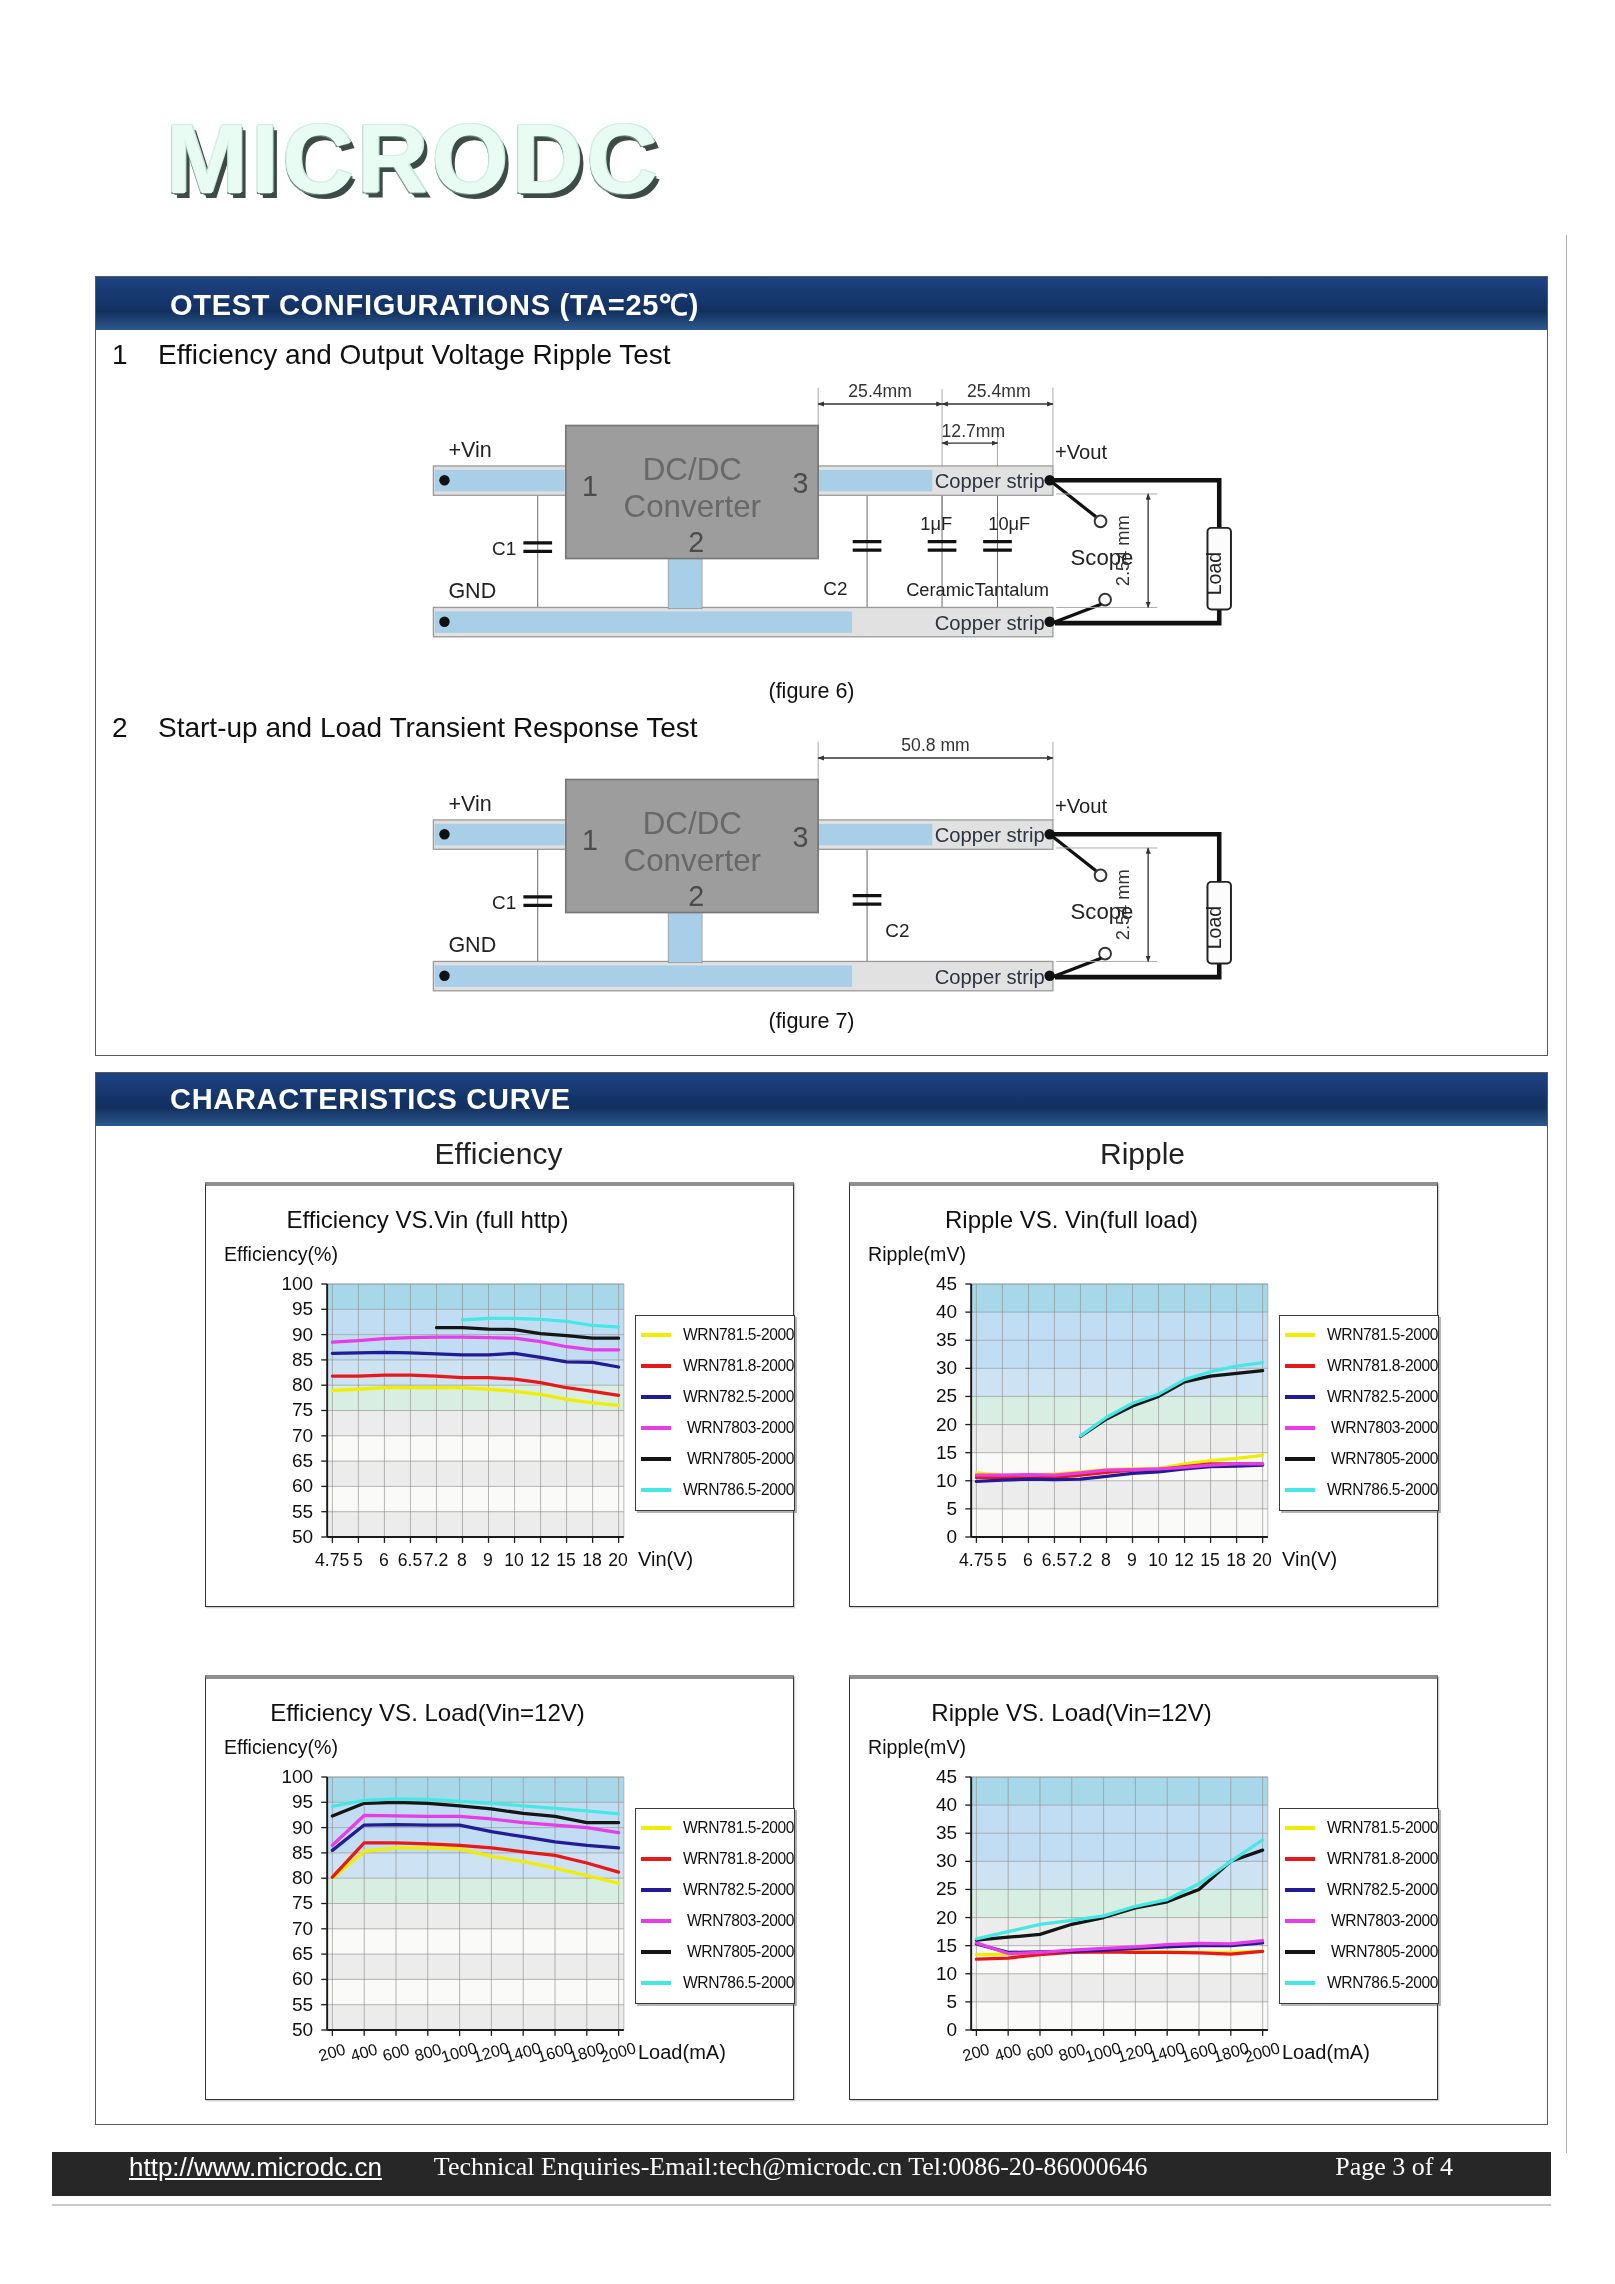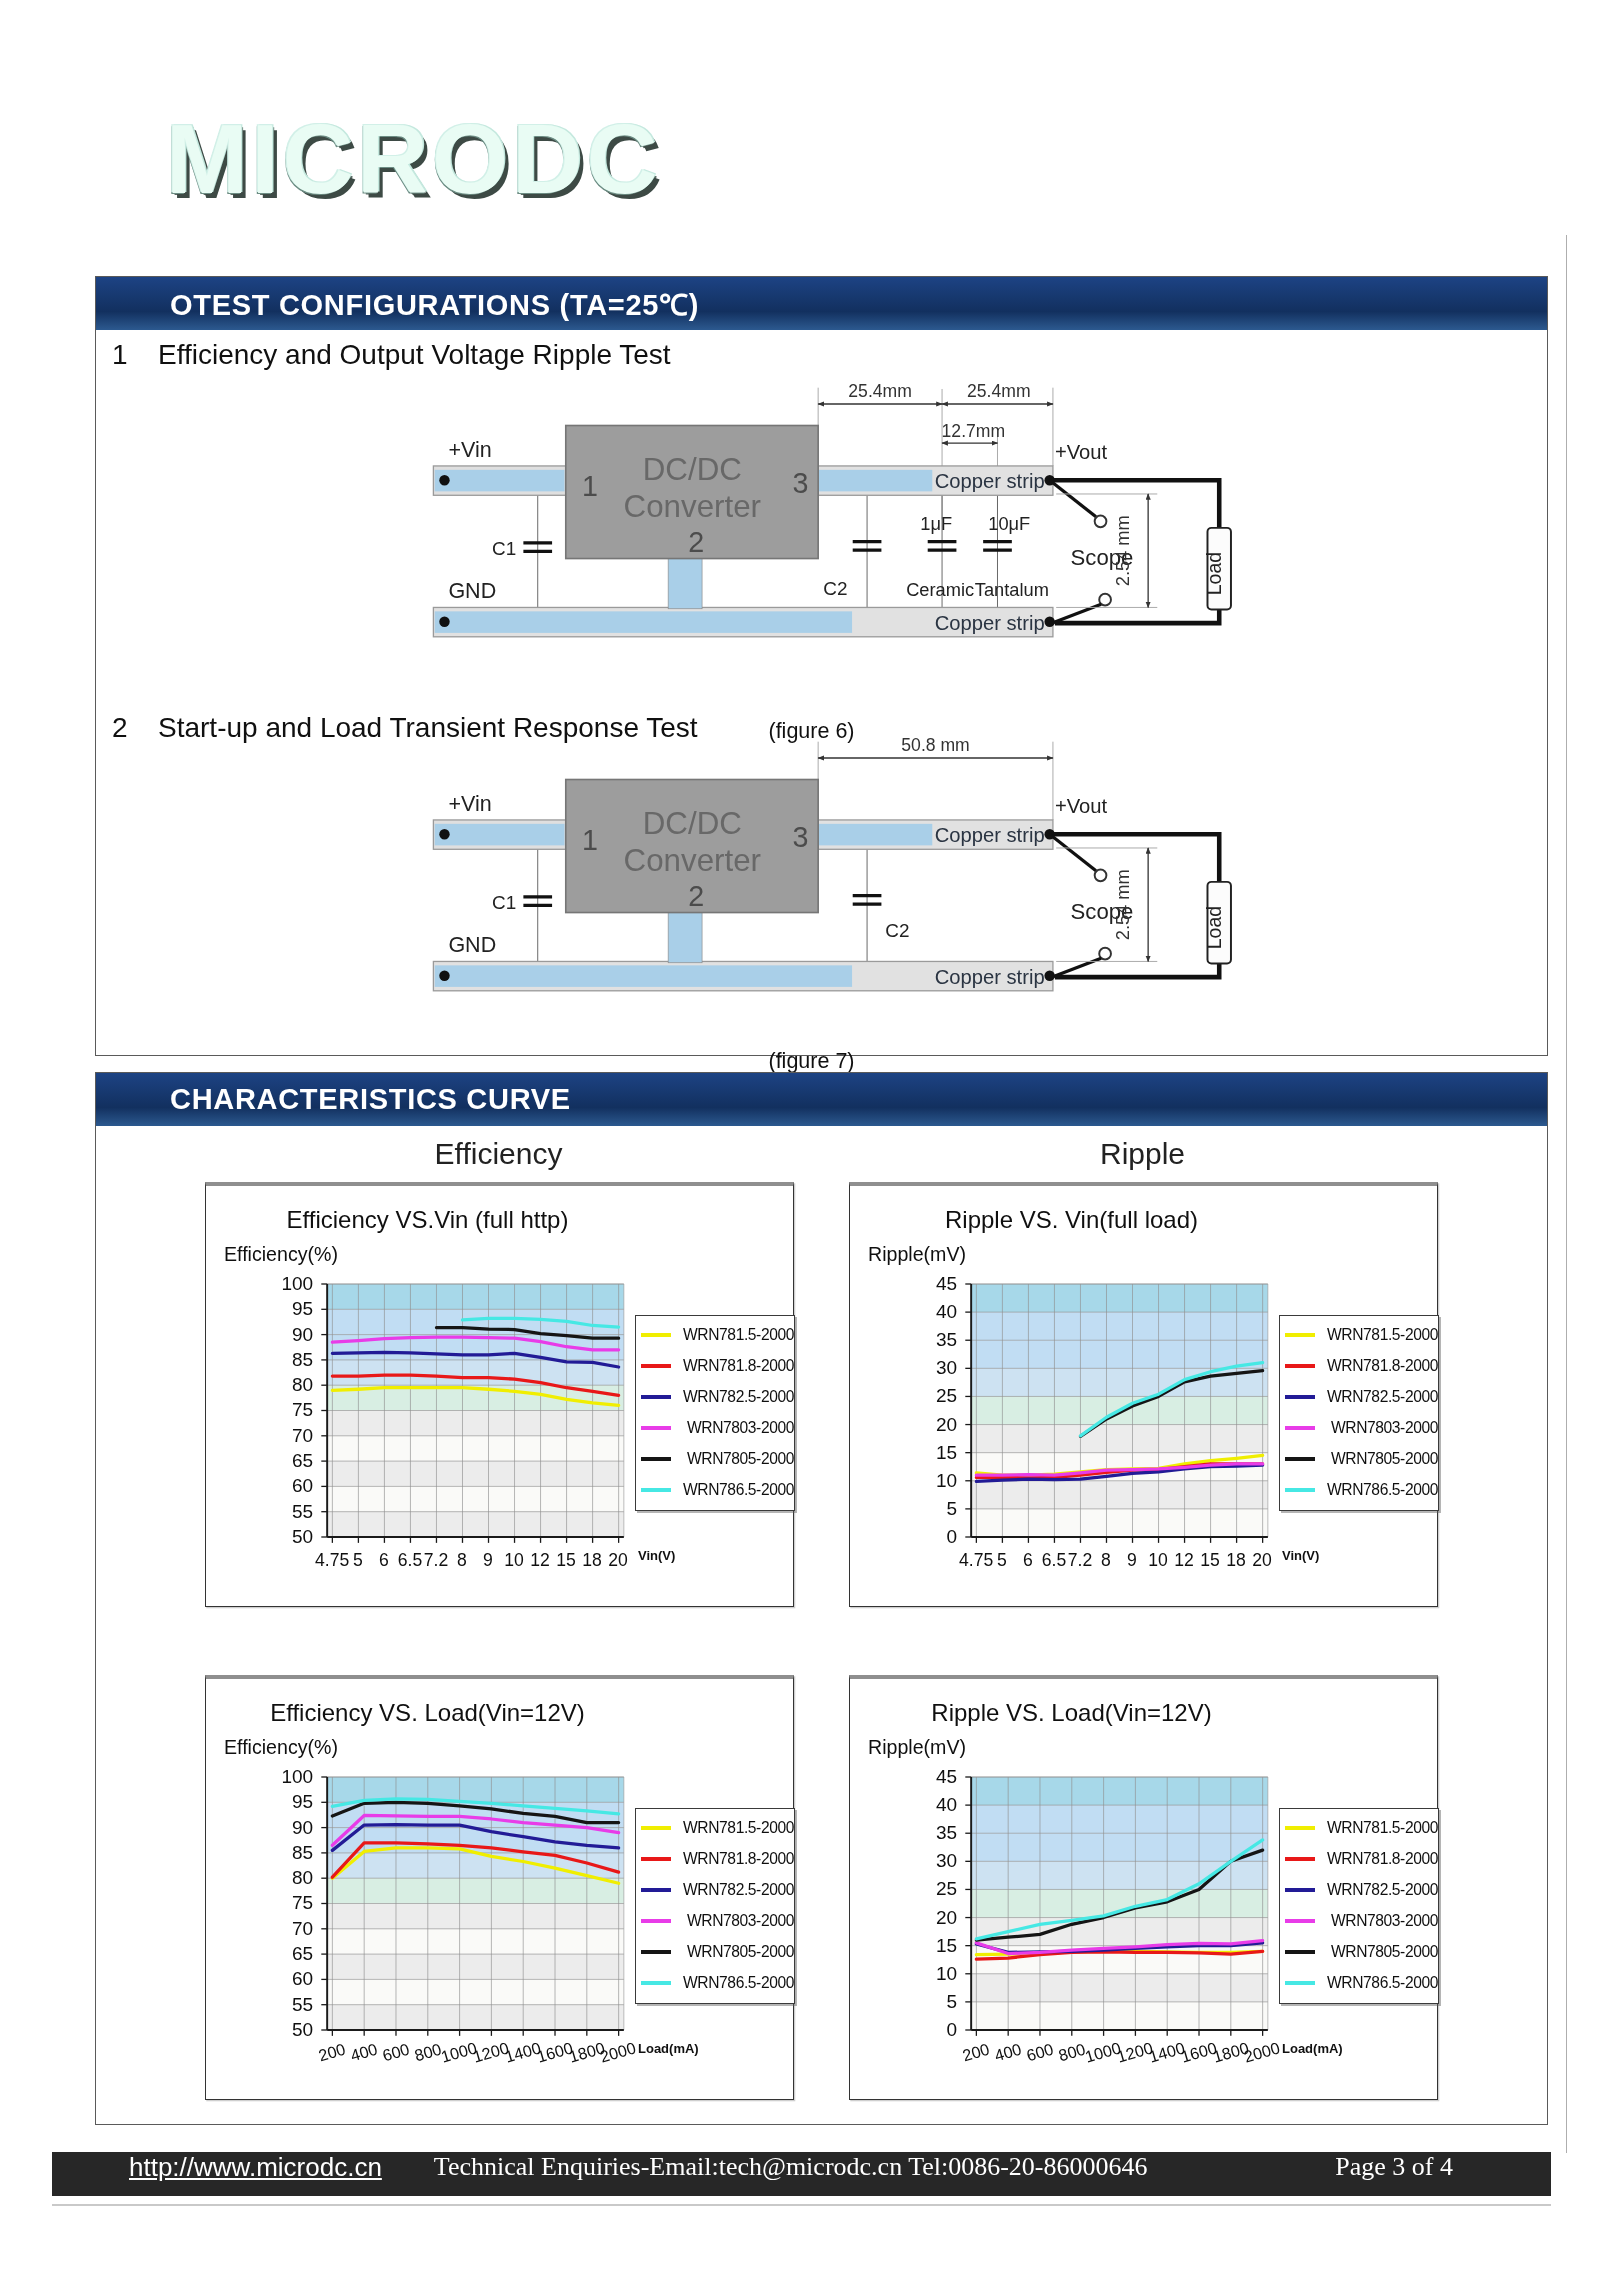--- a/index.html
+++ b/index.html
@@ -19,37 +19,37 @@
   
   .sec-box{border:1.3px solid #5a5a5a;background:#fff;}
   .sec-bar{position:absolute;left:0;right:0;top:0;height:53px;
         background:linear-gradient(#1d4384,#12305f 65%,#2c598f);
         display:flex;align-items:center;}
   .sec-bar span{padding-left:74px;color:#ffffff;font-size:29px;font-weight:bold;letter-spacing:0.7px;}
 
   .item-head{display:flex;align-items:baseline;font-size:28px;color:#101010;}
   .item-head .num{width:46px;}
 
-  .fig-caption{font-size:21.5px;color:#101010;text-align:center;margin-top:40px;}
+  .fig-caption{font-size:21.5px;color:#101010;text-align:center;}
 
   .col-label{width:587px;text-align:center;font-size:30px;color:#222;}
 
   
   .chart-box{position:absolute;width:587px;height:420px;background:#ffffff;
         border:1.3px solid #333;border-top:4.6px solid #8f8f8f;box-shadow:1.3px 1.3px 0 #cfcfcf;}
   .chart-title{position:absolute;left:0;top:19.6px;width:443px;text-align:center;
         font-size:24px;color:#101010;white-space:nowrap;}
   .chart-ylabel{position:absolute;left:18px;top:57px;font-size:19.6px;color:#101010;}
   .yticks{position:absolute;left:39px;top:98px;width:72px;height:253px;}
   .ytick{position:absolute;right:3.9px;transform:translateY(-50%);font-size:19px;color:#101010;}
   .plot-svg{position:absolute;left:121px;top:98px;width:297px;height:253px;overflow:visible;}
   .xticks{position:absolute;left:121px;top:360px;width:297px;height:34px;}
   .xtick{position:absolute;top:3.9px;transform:translateX(-50%);font-size:17.6px;color:#101010;white-space:nowrap;}
   .rot .xtick{font-size:16.3px;transform:translateX(-50%) rotate(-16deg);}
-  .xunit{position:absolute;left:432px;top:362px;font-size:13px;color:#101010;white-space:nowrap;font-weight:bold;}
+  .xunit{position:absolute;left:432px;top:362px;font-size:20px;color:#101010;white-space:nowrap;}
   .legend{position:absolute;left:429px;top:129px;width:158px;height:186px;background:#fff;
         border:1.3px solid #3a3a3a;box-shadow:2px 2px 0 rgba(90,90,90,.45);
         display:flex;flex-direction:column;justify-content:space-around;padding:3.9px 0;}
   .legend-row{display:flex;align-items:center;padding-left:4.6px;justify-content:space-between;}
   .legend-swatch{width:30px;height:3.9px;margin-right:2.6px;flex:0 0 auto;}
   .legend-label{font-size:15.6px;letter-spacing:-0.4px;white-space:nowrap;color:#101010;}
 
   
   .fig-svg text{font-family:"Liberation Sans",sans-serif;}
 

